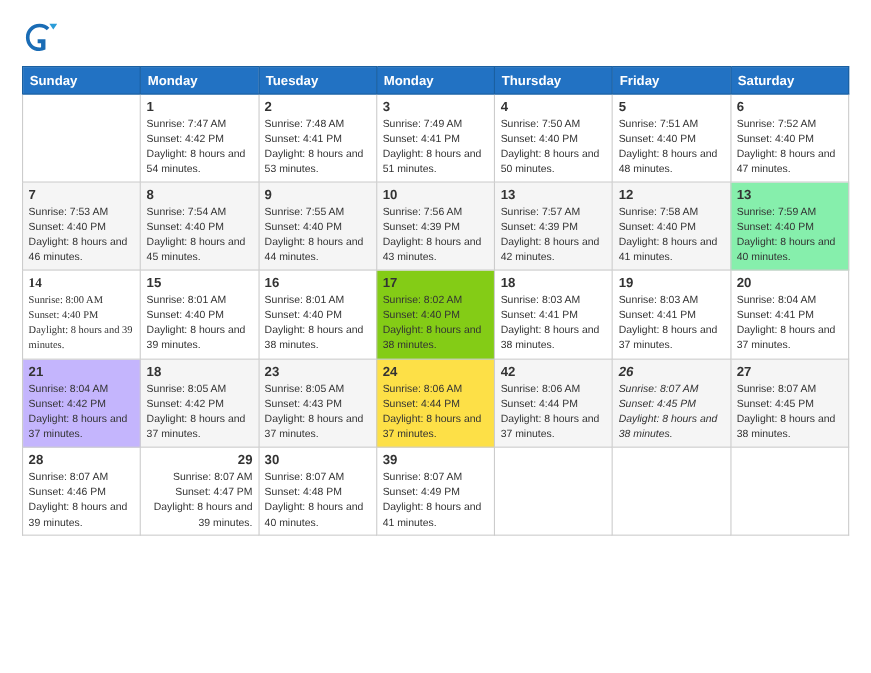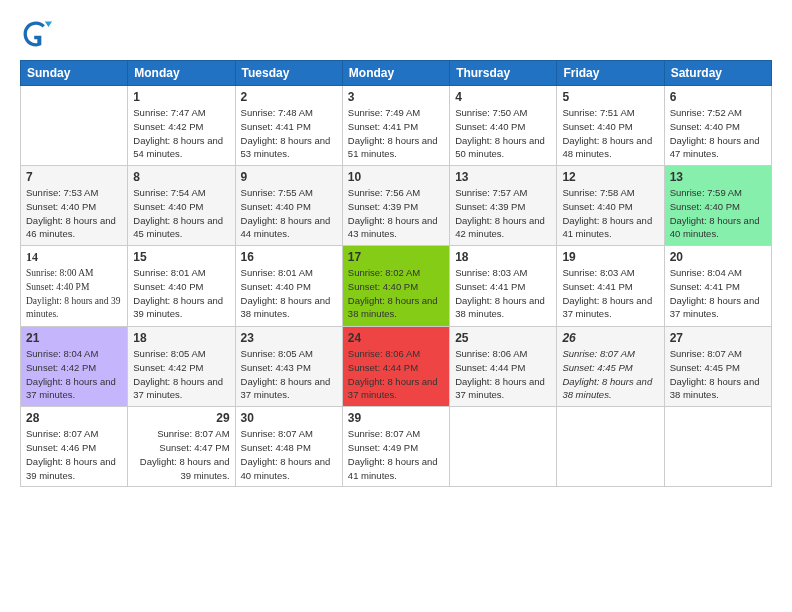--- a/index.html
+++ b/index.html
@@ -233,26 +233,26 @@
             <div class="day-info">Sunrise: 8:04 AM<br>Sunset: 4:42 PM<br>Daylight: 8 hours and 37 minutes.</div>
           </td>
           <td style="background: rgb(245, 245, 245);">
             <span class="day-num">18</span>
             <div class="day-info">Sunrise: 8:05 AM<br>Sunset: 4:42 PM<br>Daylight: 8 hours and 37 minutes.</div>
           </td>
           <td style="background: rgb(245, 245, 245);">
             <span class="day-num">23</span>
             <div class="day-info">Sunrise: 8:05 AM<br>Sunset: 4:43 PM<br>Daylight: 8 hours and 37 minutes.</div>
           </td>
-          <td style="background: #ef4444;">
+          <td style="background: #fde047;">
             <span class="day-num">24</span>
             <div class="day-info">Sunrise: 8:06 AM<br>Sunset: 4:44 PM<br>Daylight: 8 hours and 37 minutes.</div>
           </td>
           <td style="background: rgb(245, 245, 245);">
-            <span class="day-num">25</span>
+            <span class="day-num">42</span>
             <div class="day-info">Sunrise: 8:06 AM<br>Sunset: 4:44 PM<br>Daylight: 8 hours and 37 minutes.</div>
           </td>
           <td style="background: rgb(245, 245, 245); font-style: italic;">
             <span class="day-num">26</span>
             <div class="day-info">Sunrise: 8:07 AM<br>Sunset: 4:45 PM<br>Daylight: 8 hours and 38 minutes.</div>
           </td>
           <td style="background: rgb(245, 245, 245);">
             <span class="day-num">27</span>
             <div class="day-info">Sunrise: 8:07 AM<br>Sunset: 4:45 PM<br>Daylight: 8 hours and 38 minutes.</div>
           </td>

